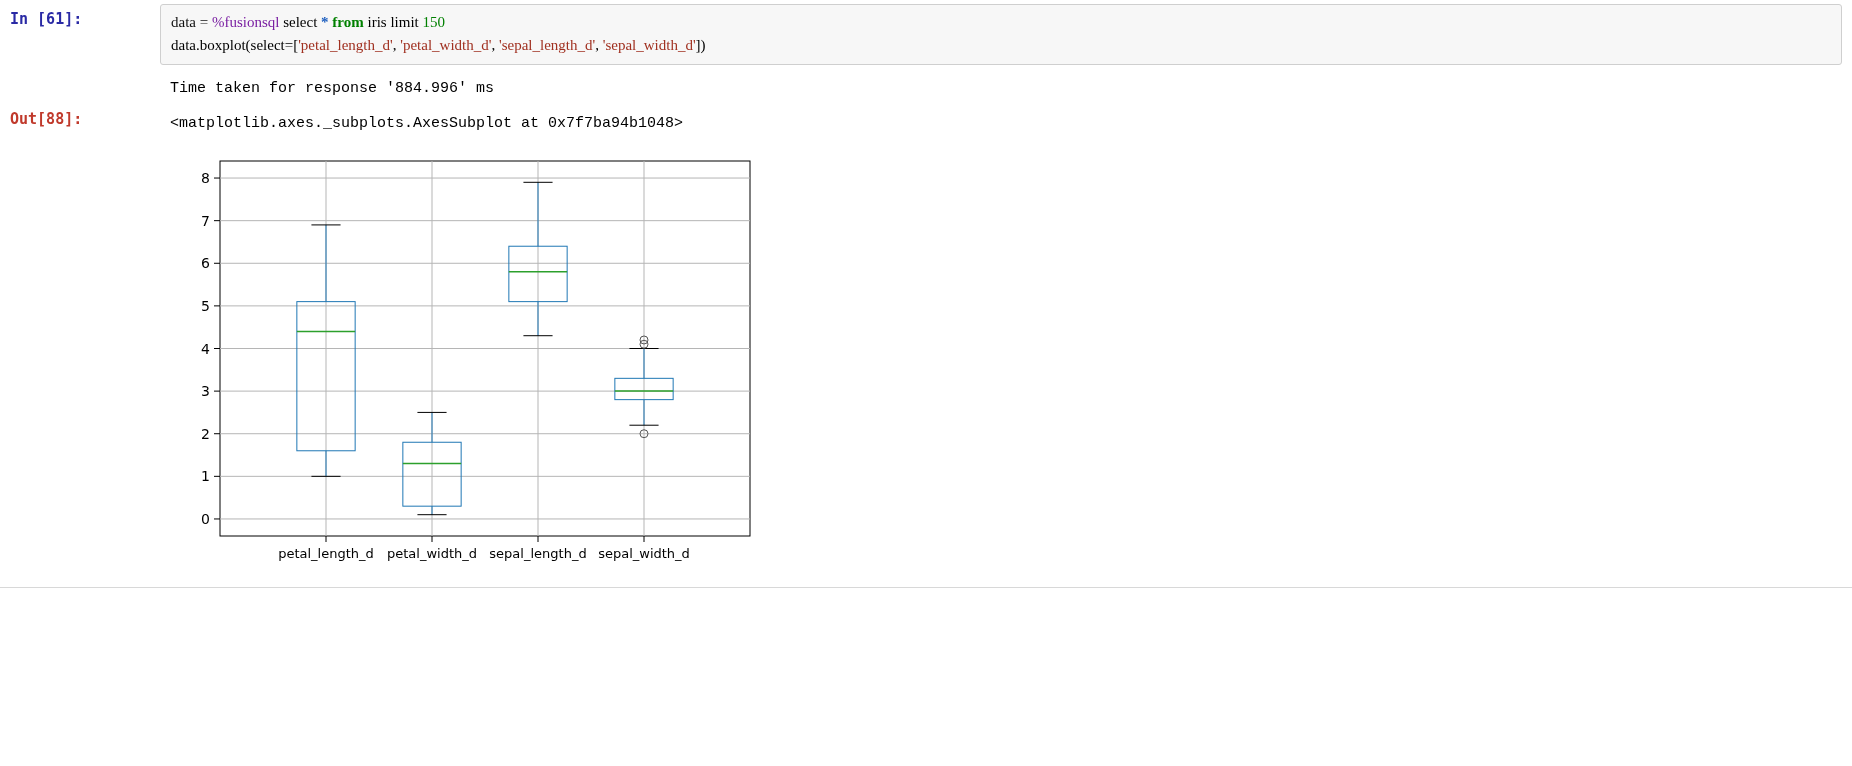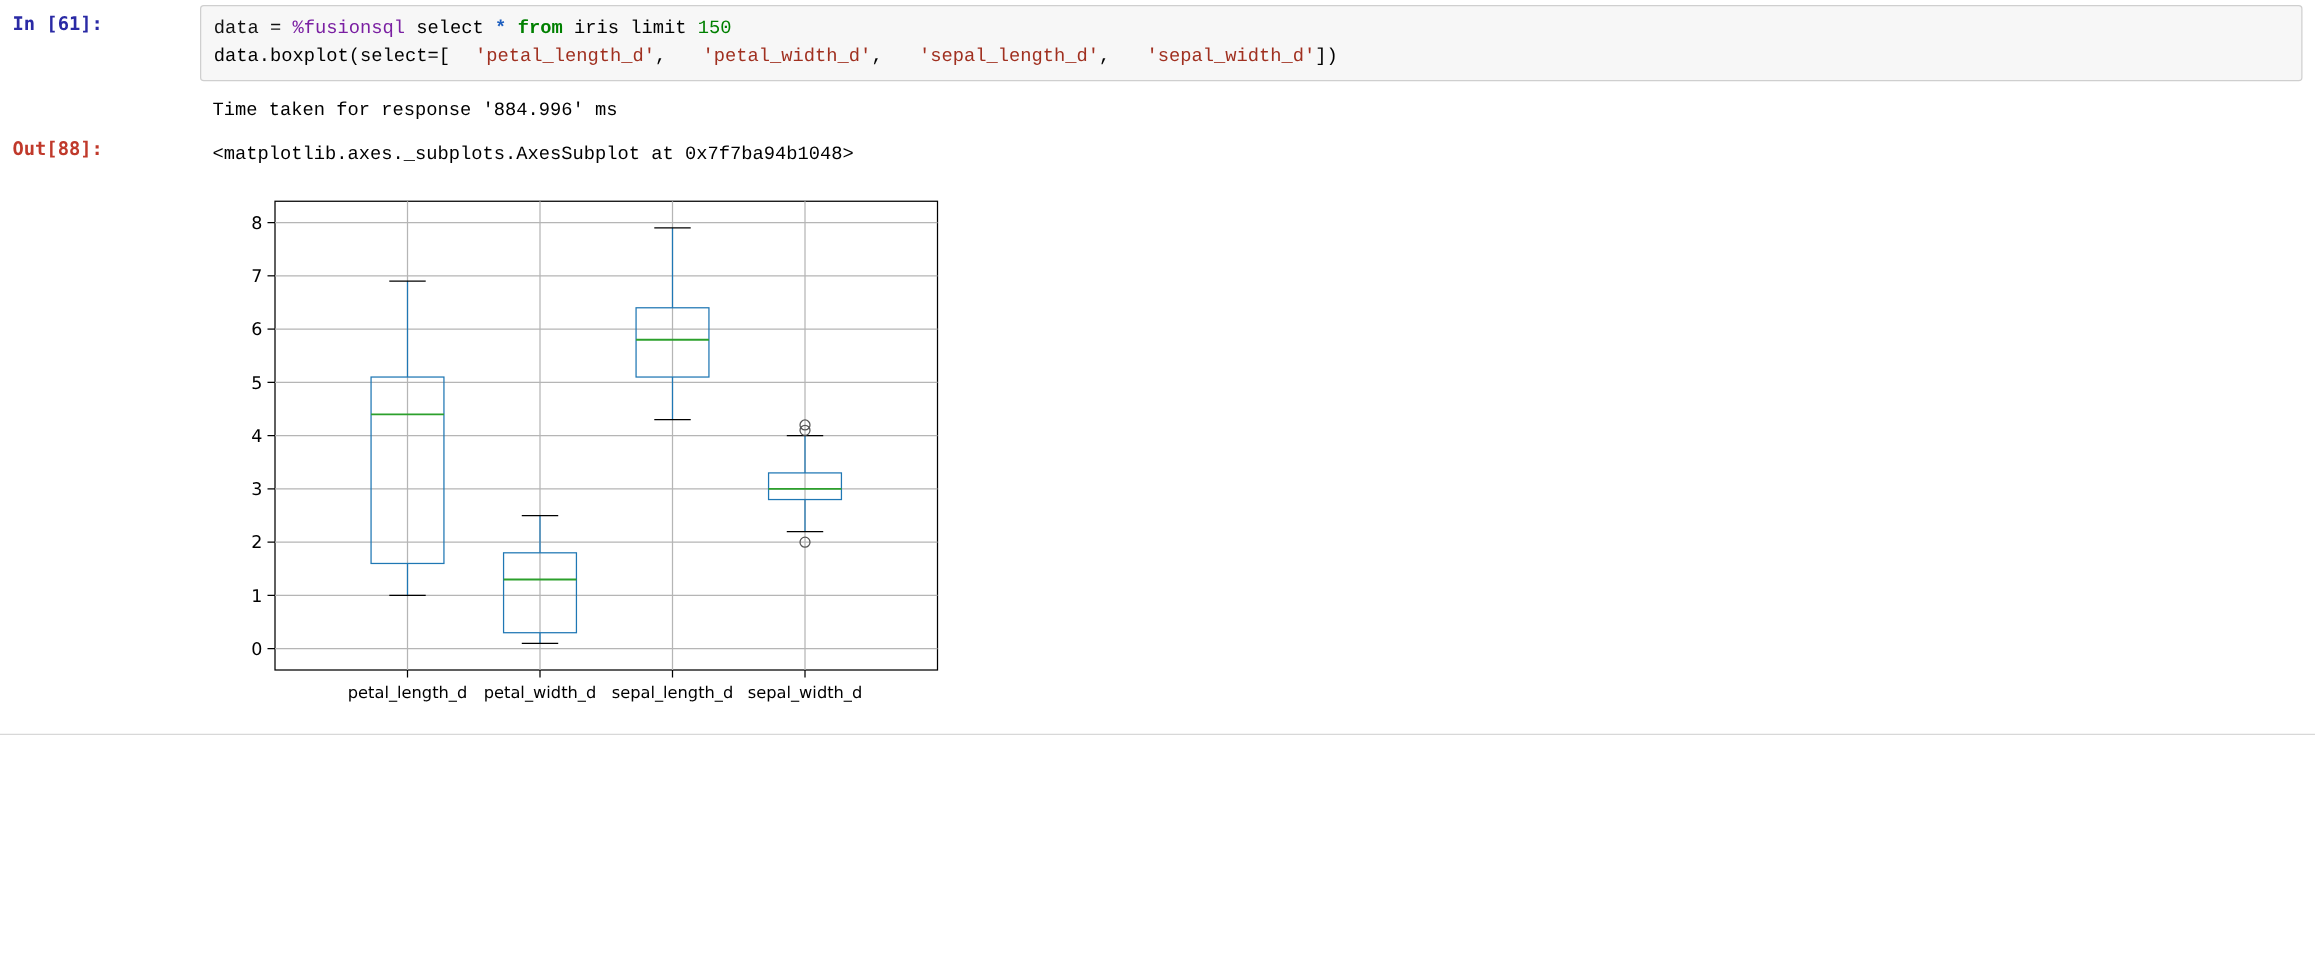--- a/index.html
+++ b/index.html
@@ -28,31 +28,31 @@
   .prompt-out { color: #c0392b; }   
   .input-area {
     flex: 1;
     background: #f7f7f7;
     border: 1px solid #cfcfcf;
     border-radius: 3px;
     padding: 6px 10px;
     overflow-x: auto;
   }
   .code-line {
-    font-family: Liberation Mono, monospace;
+    font-family: Liberation Serif, serif;
     white-space: pre;
     line-height: 1.55;
   }
   .tok-var   { color: #111; }
   .tok-op    { color: #111; }
   .tok-magic { color: #7a1fa2; }       
   .tok-kw    { color: #008000; font-weight: 600; }
   .tok-star  { color: #1e5fbf; font-weight: 700; }
   .tok-num   { color: #008000; }
-  .tok-str   { color: #a03020; margin-left: 20px; }
+  .tok-str   { color: #a03020; }
   .output-area {
     flex: 1;
     padding: 8px 10px 0 10px;
     font-family: Liberation Mono, monospace;
     line-height: 1.55;
     white-space: pre;
   }
   .plot-holder {
     padding: 12px 0 8px 10px;
   }

